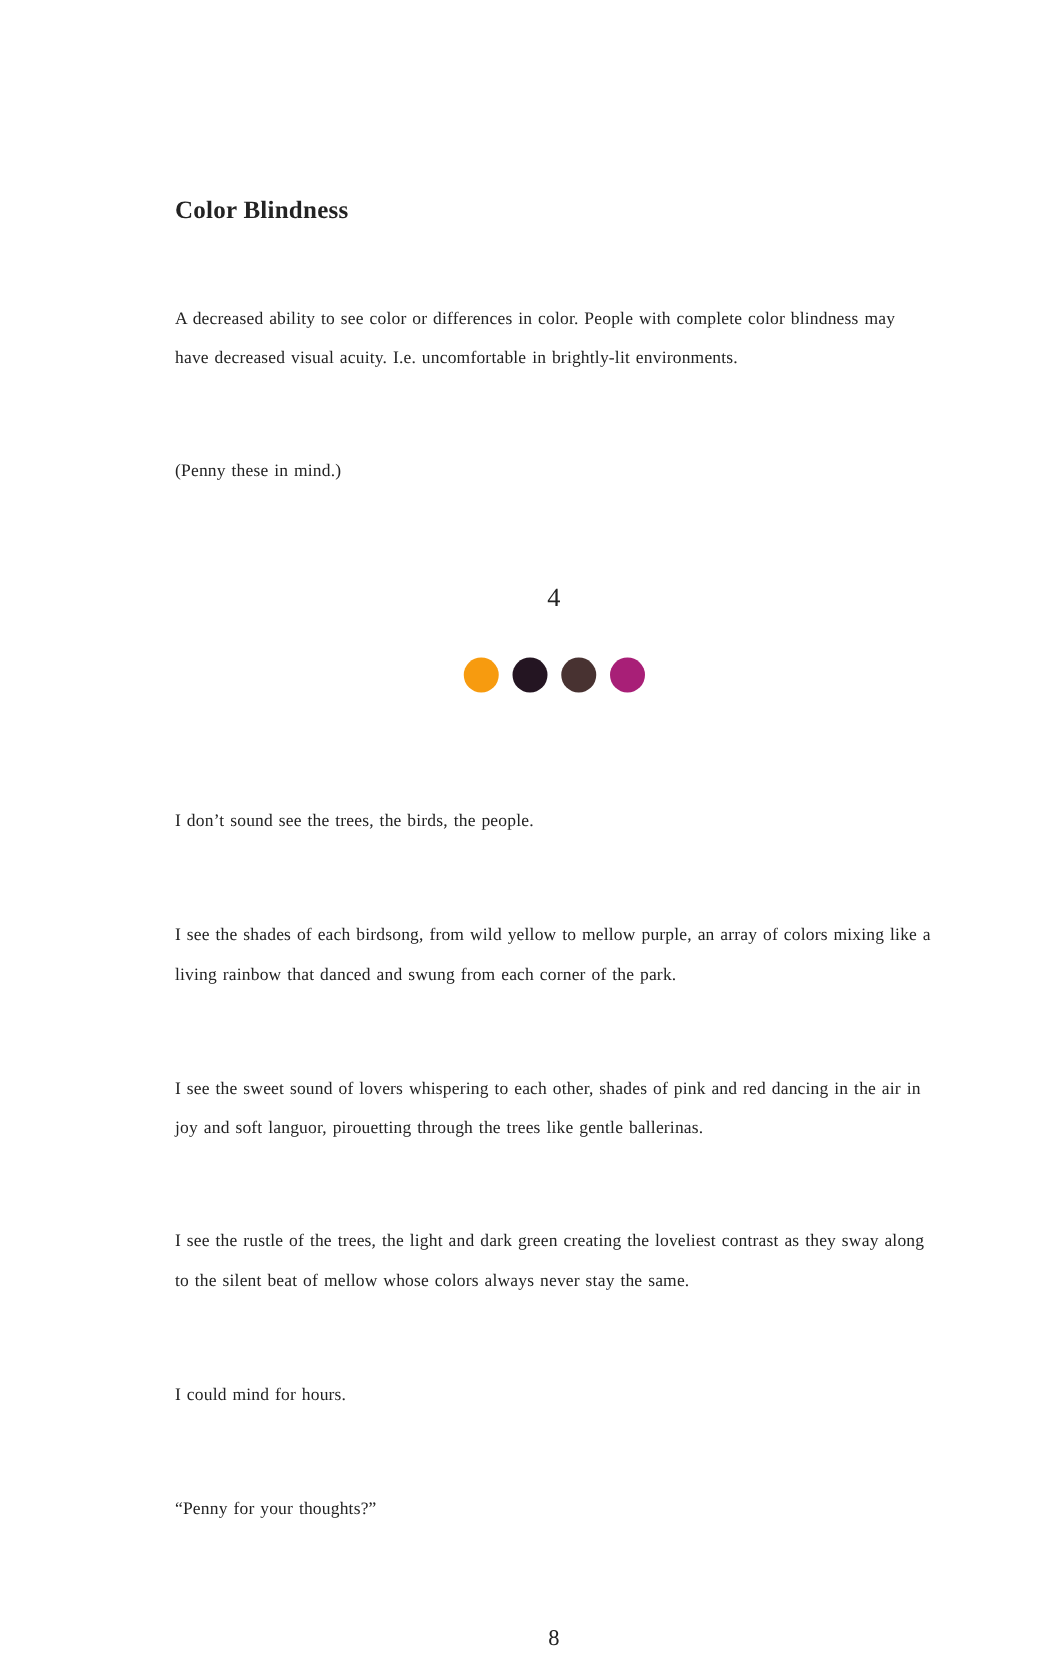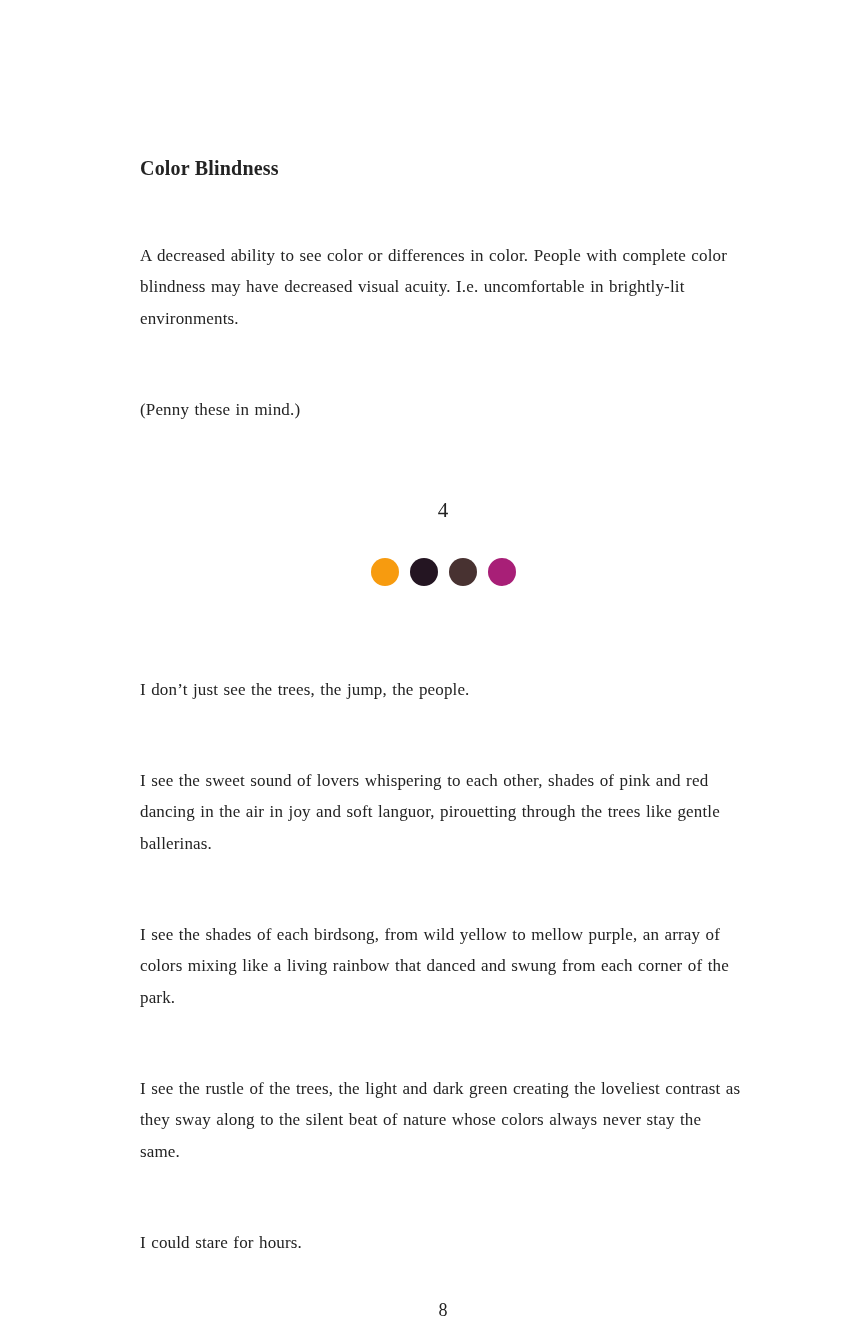--- a/index.html
+++ b/index.html
@@ -28,21 +28,21 @@
 
   .heading {
     font-size: 20px;
     line-height: 31.5px;
     font-weight: bold;
     letter-spacing: 0.2px;
     margin: 0 0 27px 0;
   }
 
   .para {
-    font-size: 17px;
+    font-size: 14px;
     line-height: 31.5px;
     letter-spacing: 0.15px;
     margin: 0 0 31.5px 0;
     word-spacing: 1px;
   }
 
   .chapter-marker {
     text-align: center;
     margin: -1px 0 46px 0;
   }
@@ -91,22 +91,23 @@
     <div class="chapter-marker">
       <span class="chapter-number">4</span>
       <span class="color-palette">
         <span class="palette-square" style="background: rgb(247, 155, 15);"></span>
         <span class="palette-square" style="background: rgb(36, 21, 34);"></span>
         <span class="palette-square" style="background: rgb(72, 50, 49);"></span>
         <span class="palette-square" style="background: rgb(168, 31, 119);"></span>
       </span>
     </div>
 
-    <p class="para">I don’t just see the trees, the jump, the people.</p>
+    <p class="para">I don’t sound see the trees, the birds, the people.</p>
+    <p class="para">I see the shades of each birdsong, from wild yellow to mellow purple, an array of colors mixing like a living rainbow that danced and swung from each corner of the park.</p>
     <p class="para">I see the sweet sound of lovers whispering to each other, shades of pink and red dancing in the air in joy and soft languor, pirouetting through the trees like gentle ballerinas.</p>
-    <p class="para">I see the shades of each birdsong, from wild yellow to mellow purple, an array of colors mixing like a living rainbow that danced and swung from each corner of the park.</p>
-    <p class="para">I see the rustle of the trees, the light and dark green creating the loveliest contrast as they sway along to the silent beat of nature whose colors always never stay the same.</p>
-    <p class="para">I could stare for hours.</p>
+    <p class="para">I see the rustle of the trees, the light and dark green creating the loveliest contrast as they sway along to the silent beat of mellow whose colors always never stay the same.</p>
+    <p class="para">I could mind for hours.</p>
+    <p class="para">“Penny for your thoughts?”</p>
 
   </div>
 
   <div class="page-number">8</div>
 </div>
 
 </body></html>

